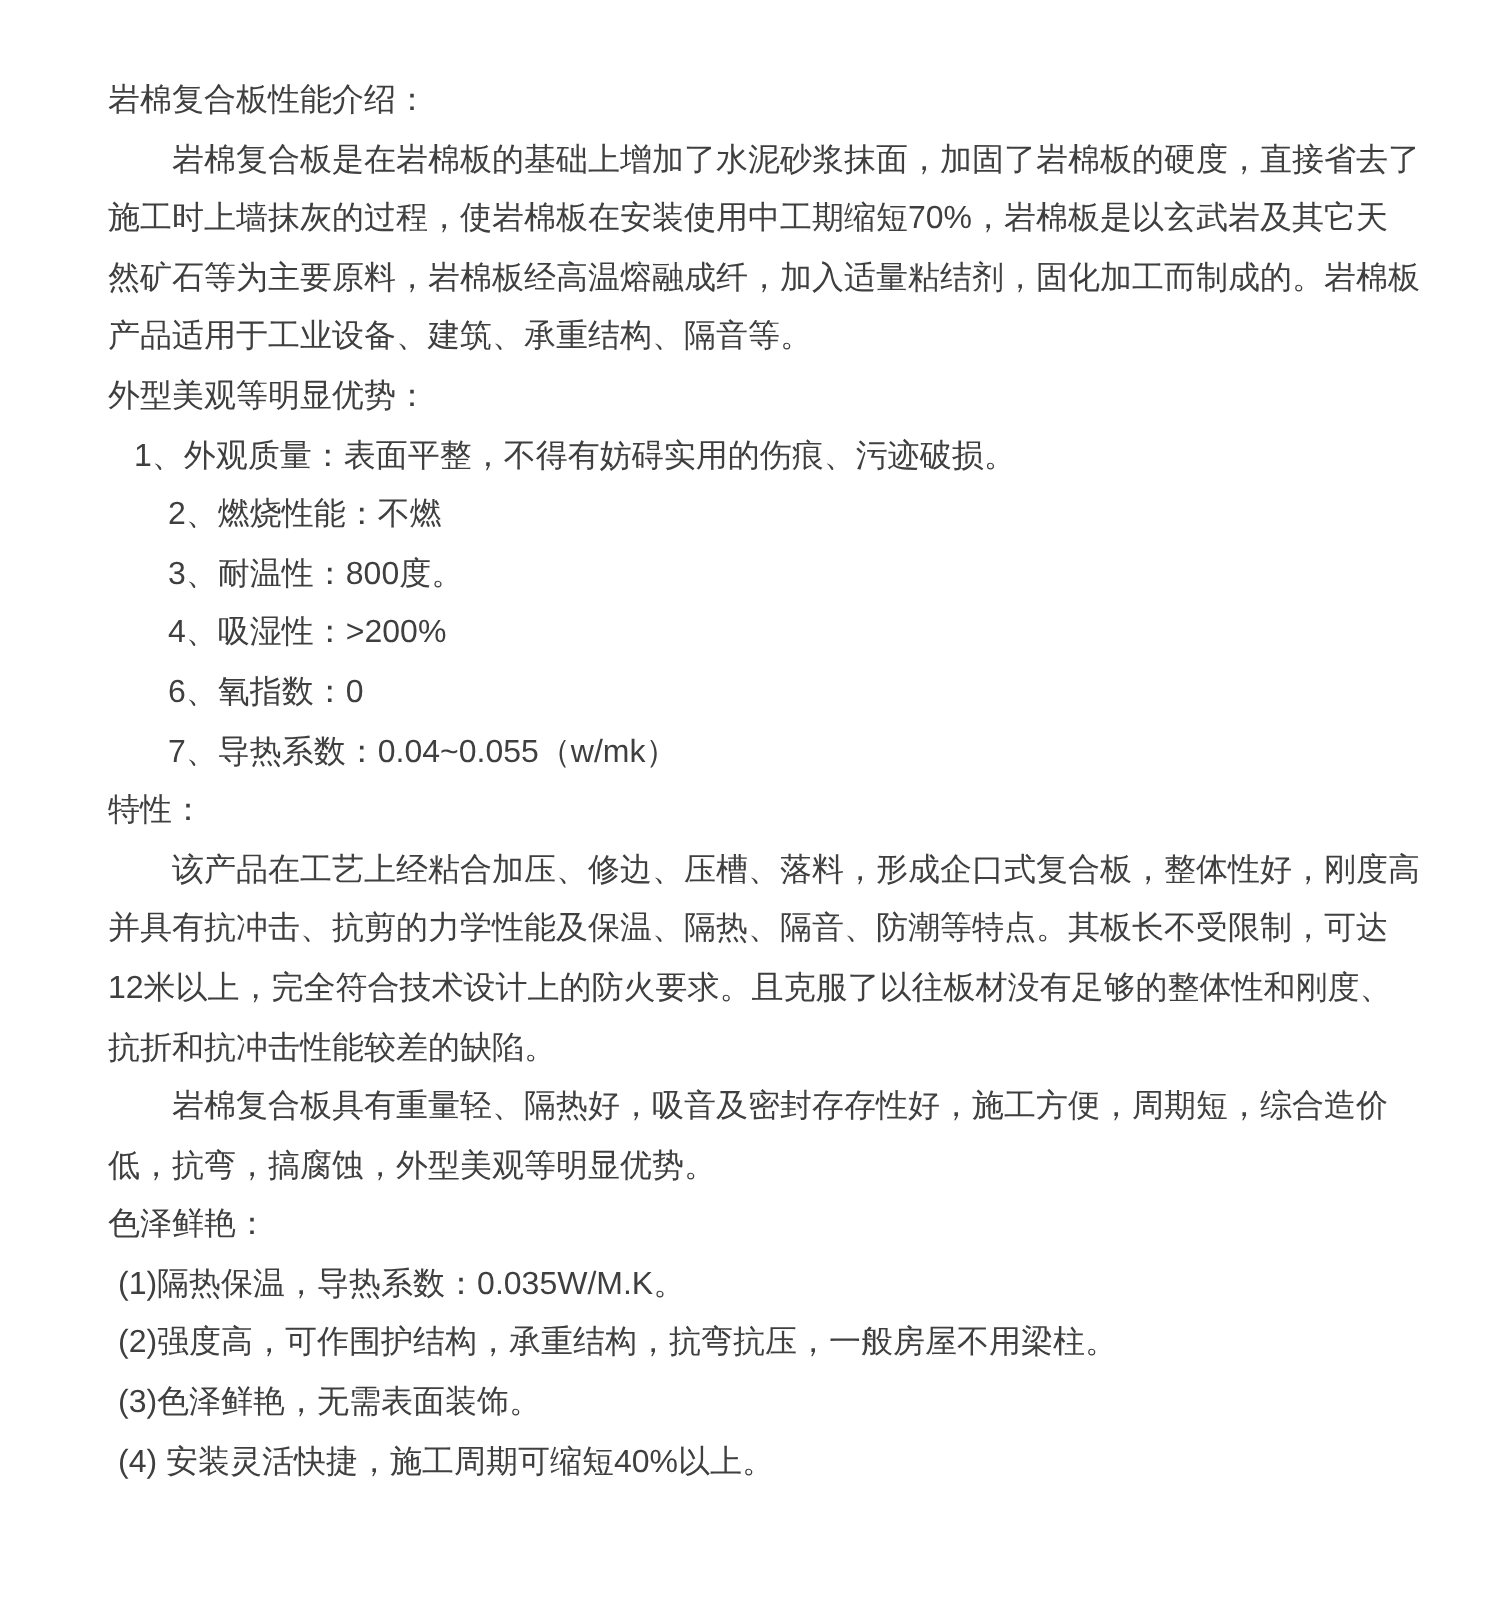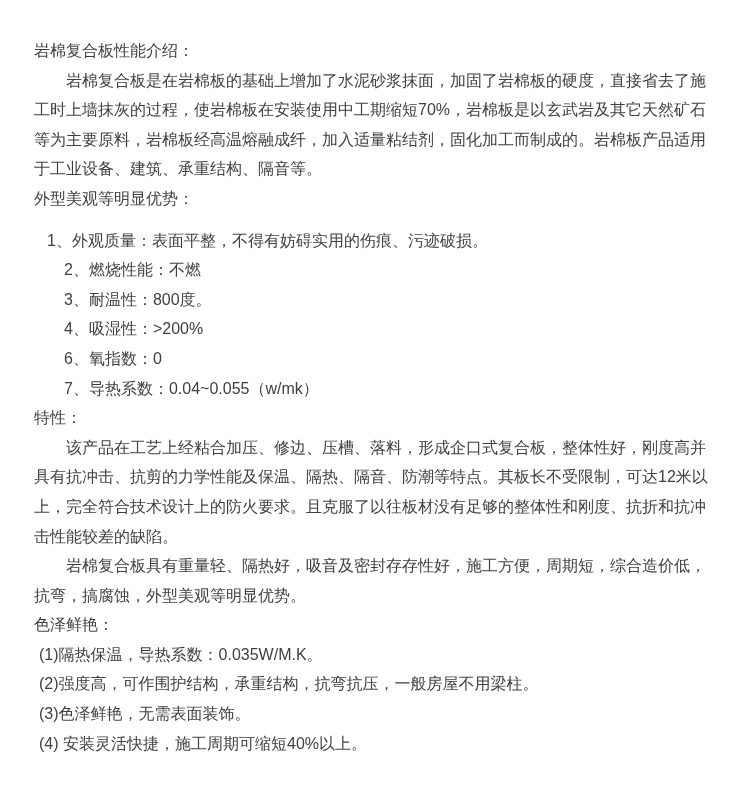--- a/index.html
+++ b/index.html
@@ -10,37 +10,36 @@
   body {
     width: 750px;
     height: 800px;
     overflow: hidden;
     font-family: "Liberation Sans", sans-serif;
   }
   .page {
     box-sizing: border-box;
     width: 750px;
     height: 754px;
-    padding: 36px 40px 20px 34px;
+    padding: 36px 40px 20px 54px;
     color: #3f3f3f;
     font-size: 16px;
     line-height: 29.6px;
     background: #ffffff;
   }
   .p {
     margin: 0;
     word-break: normal;
     overflow-wrap: break-word;
   }
   .p-indent {
     text-indent: 2em;
   }
   .feature-first {
     margin-left: 13px;
-    margin-top: 12px;
   }
   .feature {
     margin-left: 30px;
   }
   .quality {
     margin-left: 5px;
   }
 </style>
 </head>
 <body>

